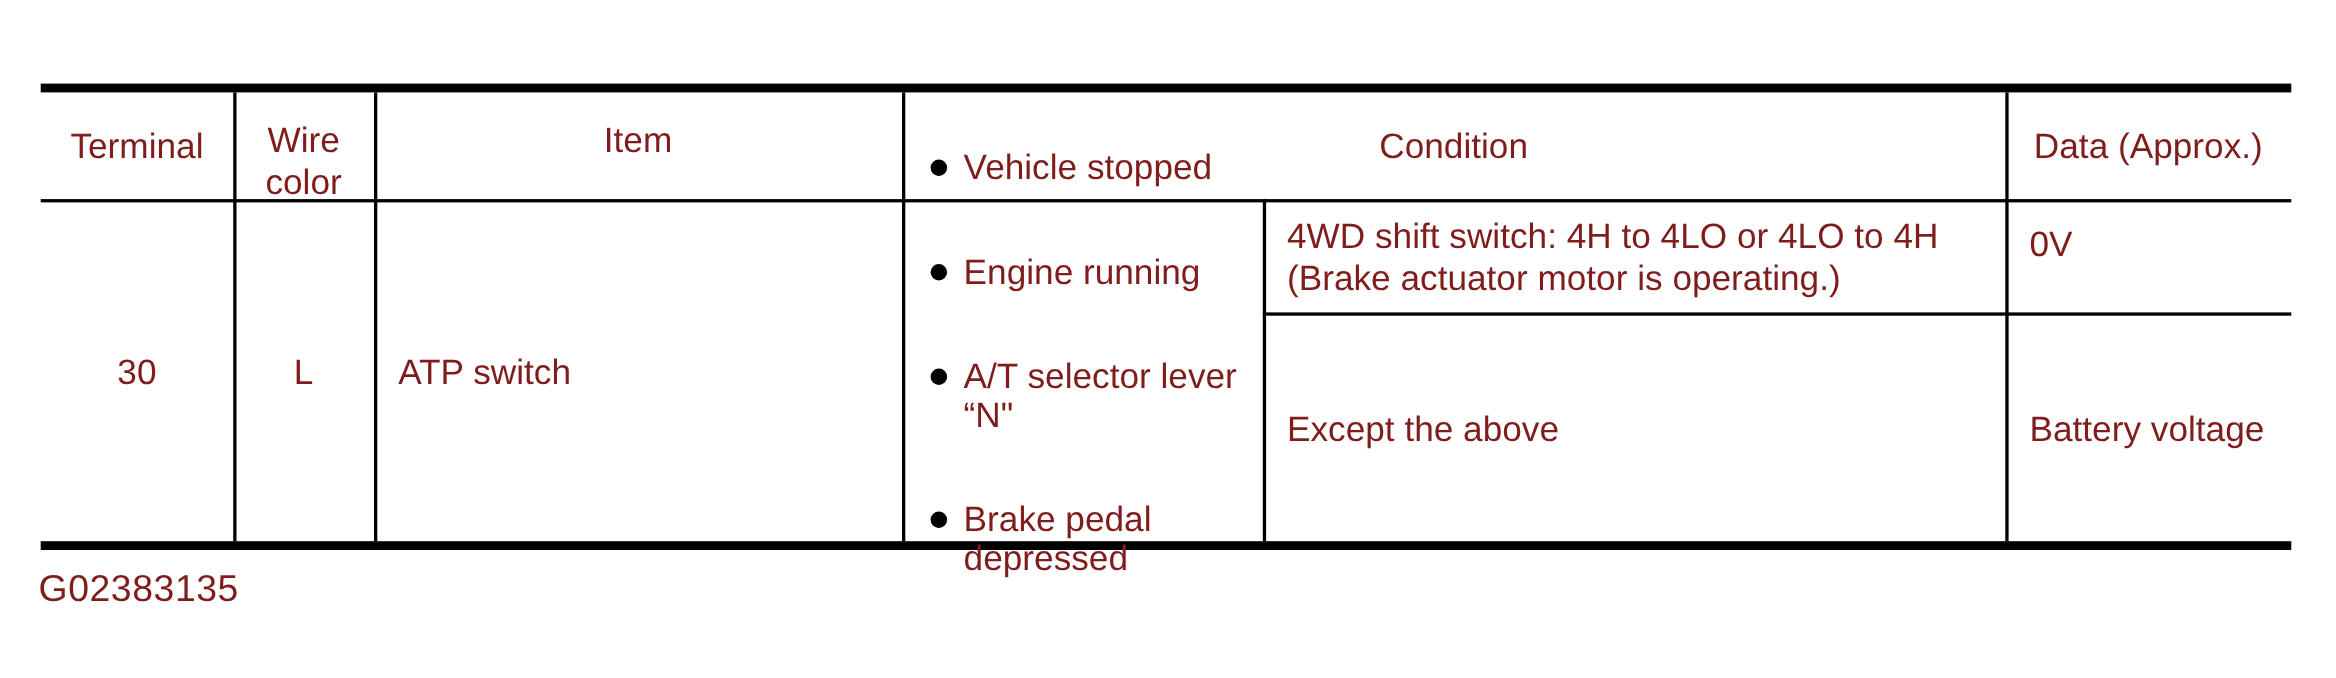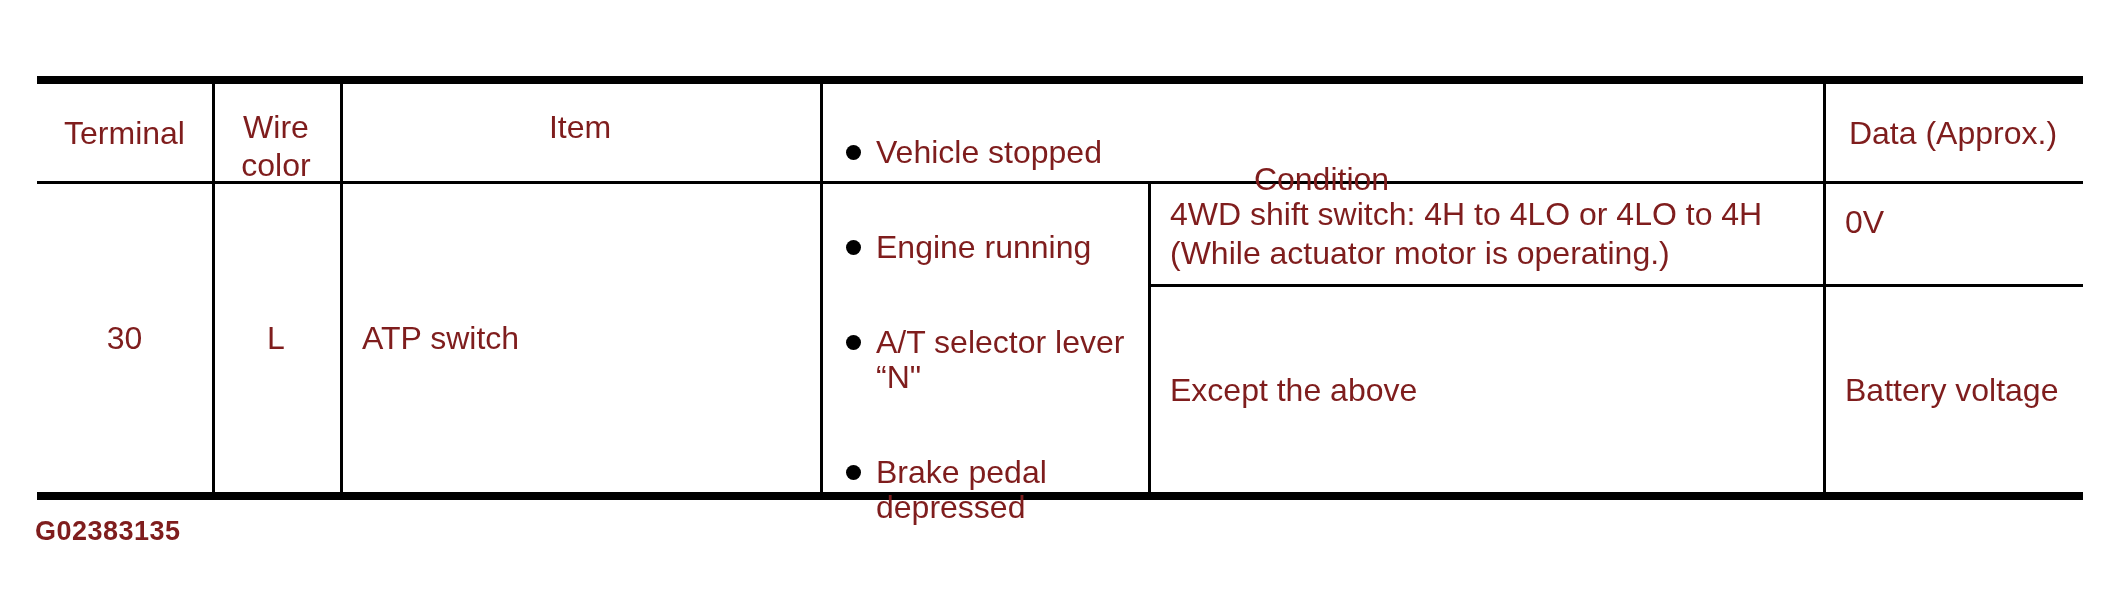--- a/index.html
+++ b/index.html
@@ -45,21 +45,21 @@
   }
   .cell.left {
     justify-content: flex-start;
     text-align: left;
     padding-left: 22px;
   }
   
   .h-terminal  { left: 37px;   top: 84px; width: 175px;  height: 97px; }
   .h-wire      { left: 212px;  top: 84px; width: 128px;  height: 124px; }
   .h-item      { left: 340px;  top: 84px; width: 480px;  height: 85px; }
-  .h-condition { left: 820px;  top: 84px; width: 1003px; height: 97px; margin-top: 46px; }
+  .h-condition { left: 820px;  top: 84px; width: 1003px; height: 97px; }
   .h-data      { left: 1823px; top: 84px; width: 260px;  height: 97px; }
   
   .c-terminal  { left: 37px;   top: 184px; width: 175px; height: 308px; }
   .c-wire      { left: 212px;  top: 184px; width: 128px; height: 308px; }
   .c-item      { left: 340px;  top: 184px; width: 480px; height: 308px; }
   .c-cond-left { left: 820px;  top: 184px; width: 352px; height: 308px;
                  justify-content: flex-start; text-align: left;
                  padding-left: 26px; padding-right: 28px; }
   .c-case1-cond { left: 1148px; top: 184px; width: 675px; height: 100px; line-height: 39px; }
   .c-case1-data { left: 1823px; top: 184px; width: 260px; height: 76px; }
@@ -90,22 +90,22 @@
     height: 15px;
     border-radius: 50%;
     background: #000000;
   }
 
   
   .figure-id {
     position: absolute;
     left: 35px;
     top: 516px;
-    font-size: 27px;
-    font-weight: bold;
+    font-size: 34px;
+    font-weight: normal;
     letter-spacing: 0.5px;
   }
 </style>
 </head>
 <body>
 
 <div class="canvas">
 
   <div class="table-area">
 
@@ -145,21 +145,21 @@
           <span>A/T selector lever “N"</span>
         </li>
         <li>
           <span class="dot"></span>
           <span>Brake pedal depressed</span>
         </li>
       </ul>
     </div>
 
     <div class="cell c-case1-cond left">4WD shift switch: 4H to 4LO or 4LO to 4H
-(While actuator motor is operating.)</div>
+(Brake actuator motor is operating.)</div>
     <div class="cell c-case1-data left">0V</div>
     <div class="cell c-case2-cond left">Except the above</div>
     <div class="cell c-case2-data left">Battery voltage</div>
   </div>
 
   <div class="figure-id">G02383135</div>
 
 </div>
 
 </body></html>

